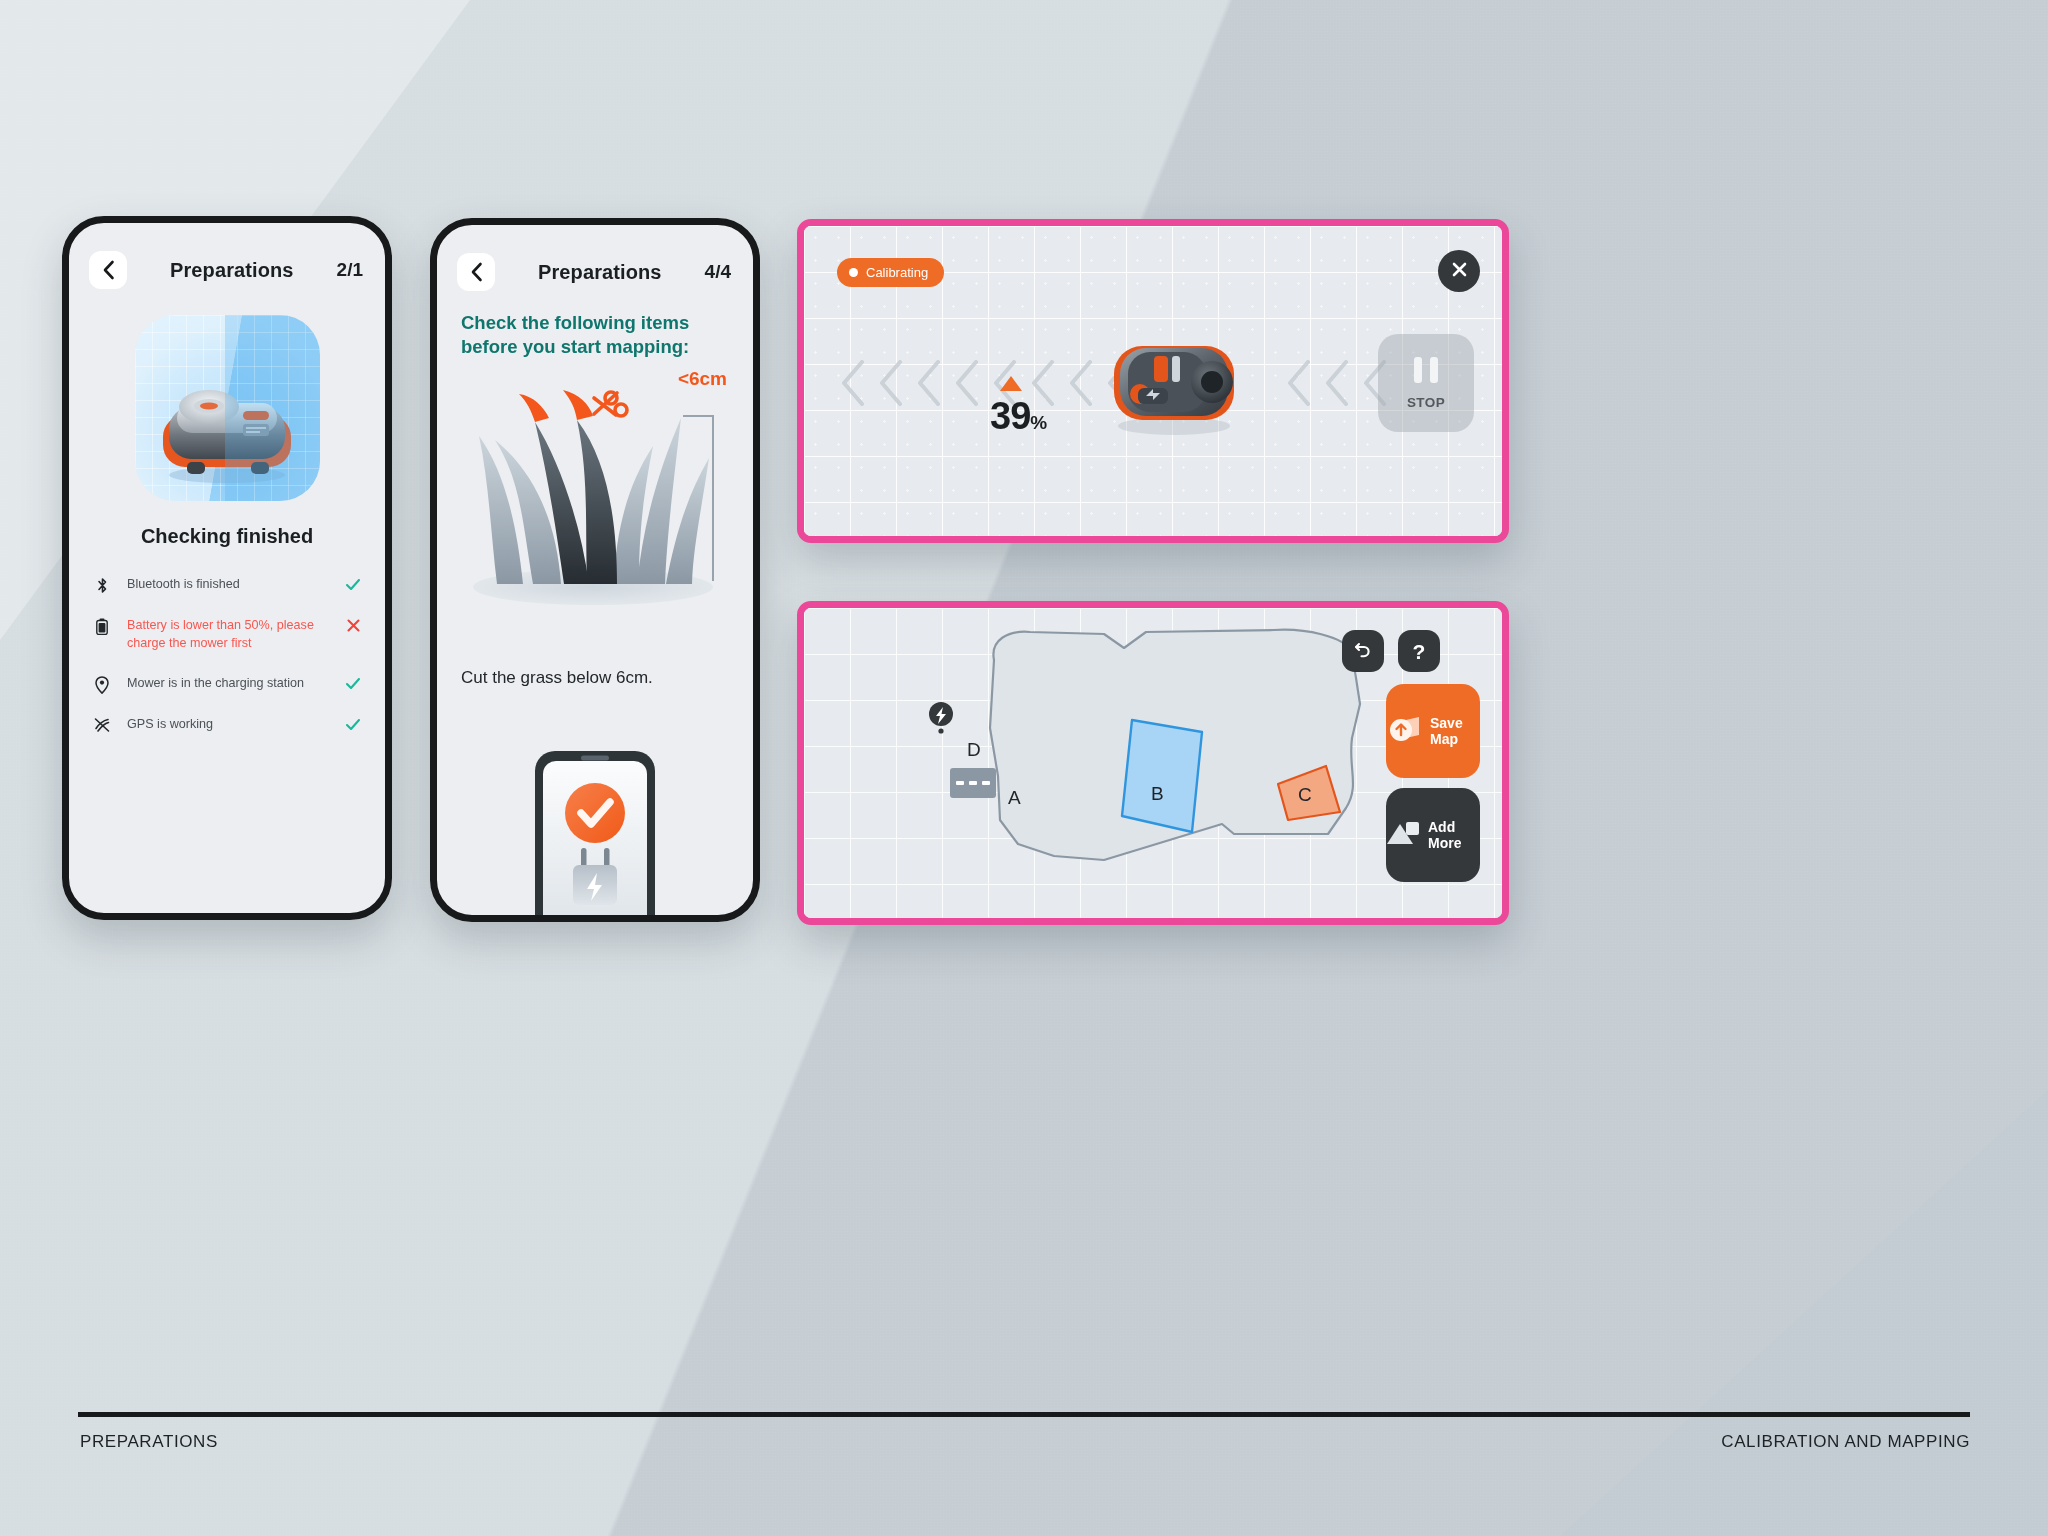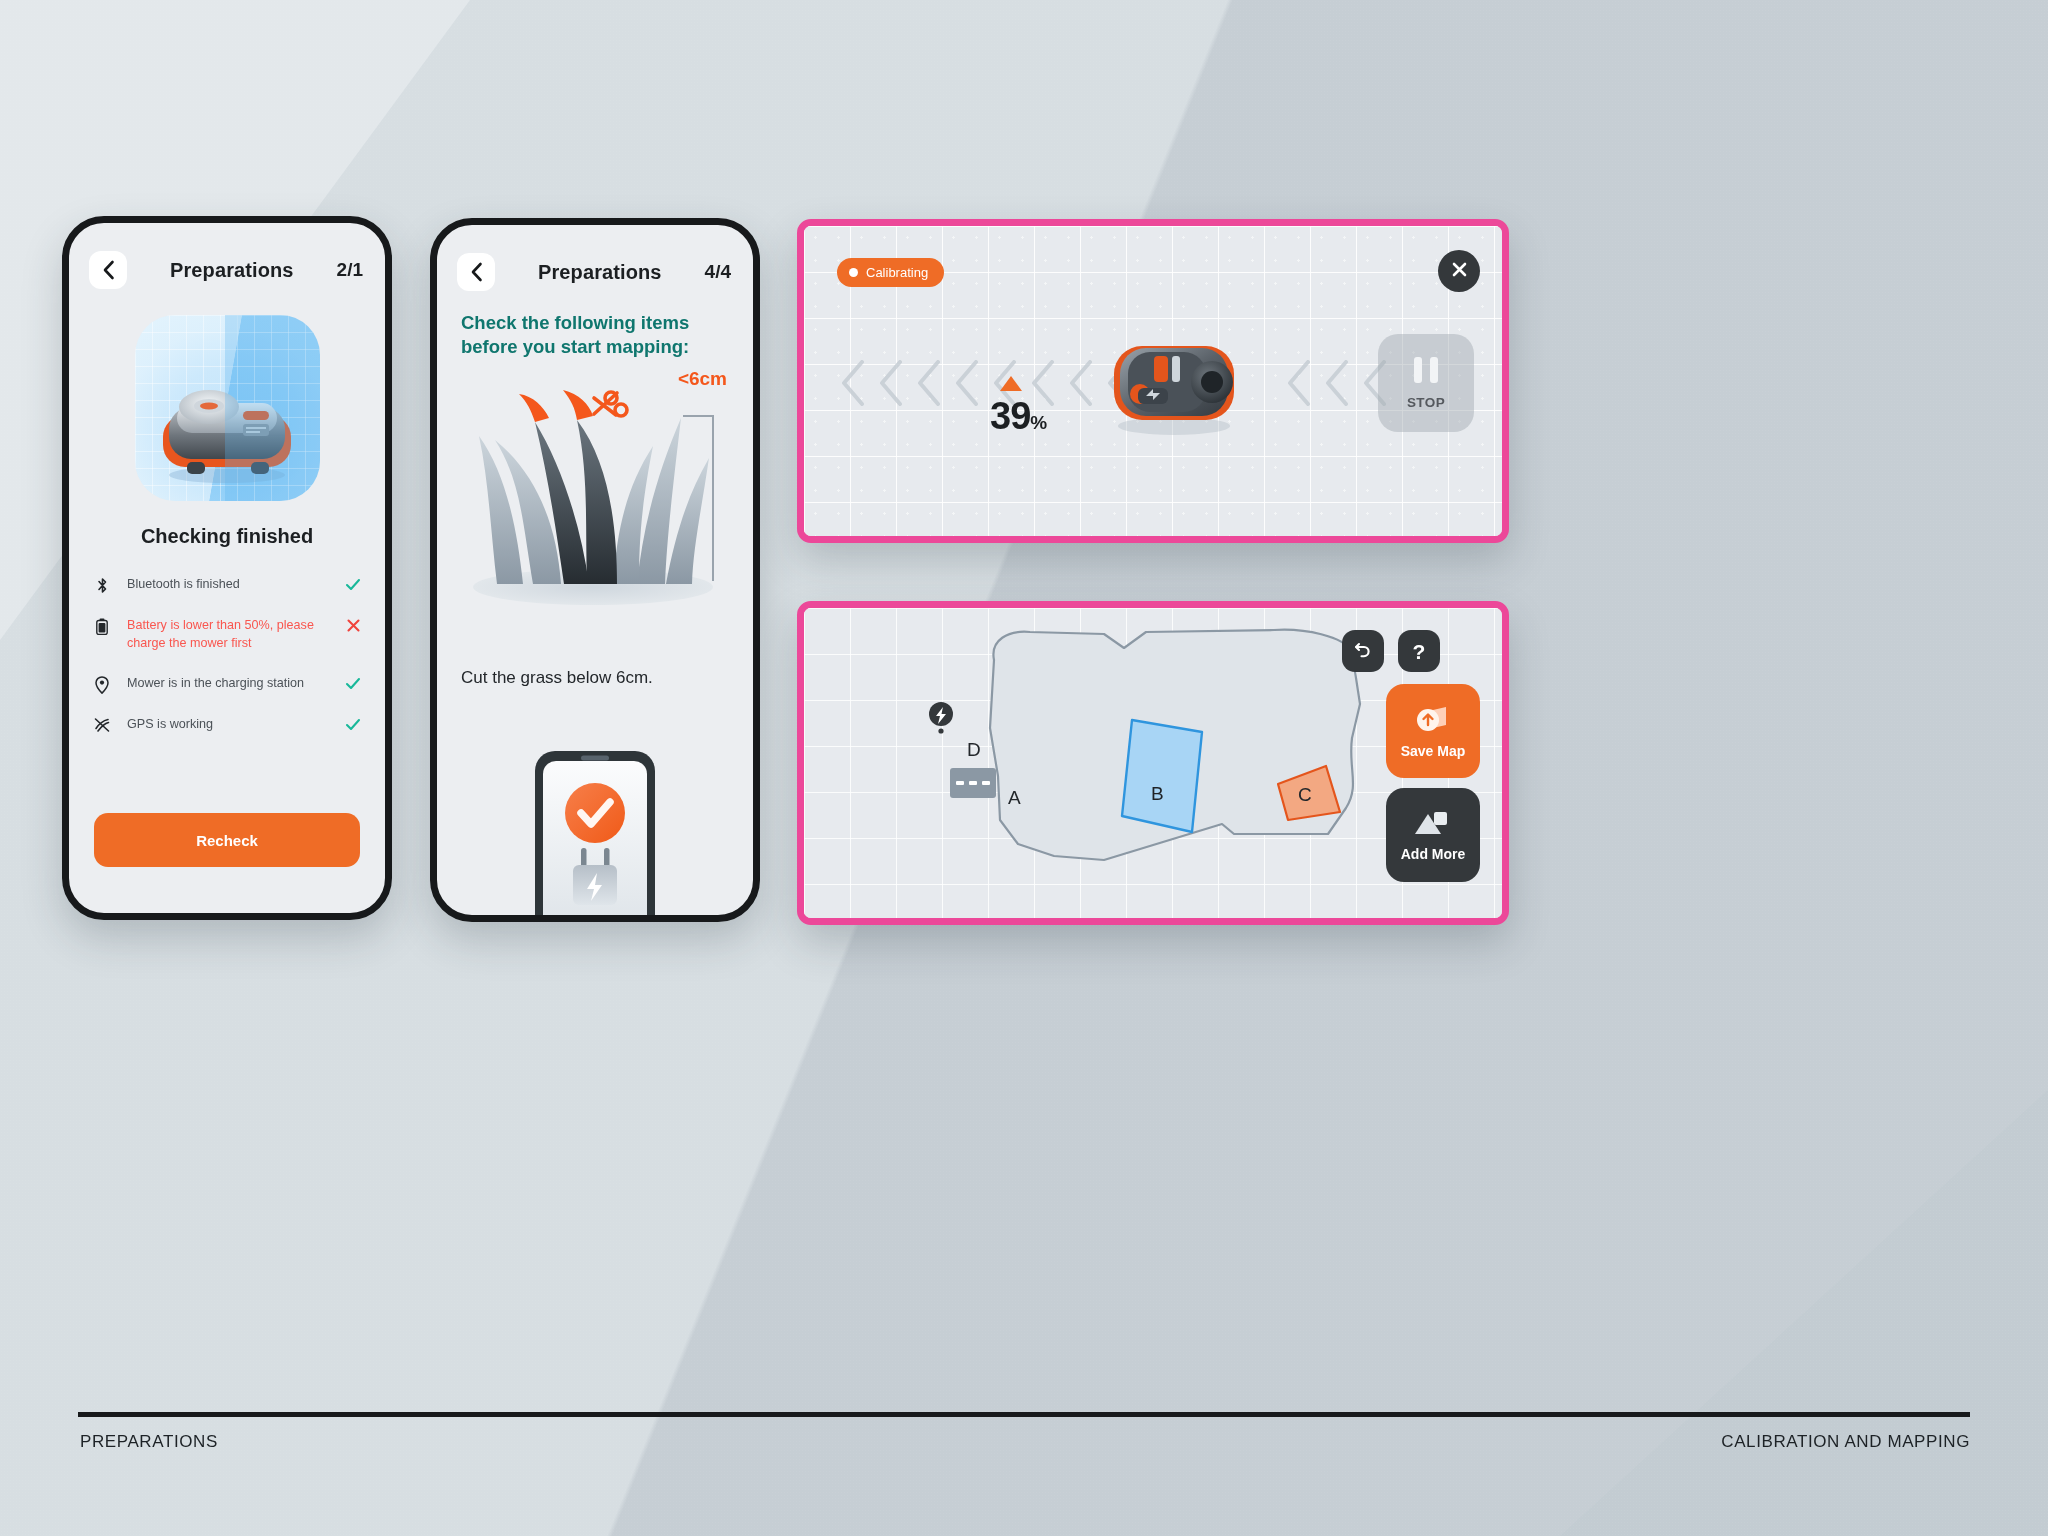--- a/index.html
+++ b/index.html
@@ -193,21 +193,21 @@
   .pct span { font-size:19px; font-weight:bold; }
   .arrow-up {
     position:absolute; left:196px; top:150px;
     width:0; height:0;
     border-left:11px solid transparent; border-right:11px solid transparent;
     border-bottom:15px solid #ef6c26;
   }
 
   .sq-btn {
     position:absolute; right:22px; width:94px; height:94px; border-radius:18px;
-    display:flex; flex-direction:column; align-items:center; justify-content:center;
+    display:flex; flex-direction:row; align-items:center; justify-content:center;
     gap:4px; color:#fff; font-size:14px; font-weight:bold;
   }
   #save-map-btn { top:76px; background:#ef6c26; }
   #add-more-btn { top:180px; background:#34383b; }
 
   .dock {
     position:absolute; left:146px; top:160px;
     width:46px; height:30px; background:#8b98a4; border-radius:3px;
     display:flex; align-items:center; justify-content:center; gap:5px;
   }
@@ -349,21 +349,20 @@
       <span class="txt">GPS is working</span>
       <span class="mark">
         <svg width="16" height="13" viewBox="0 0 16 13">
             <path d="M2 7 L6 11 L14 2" stroke="#18b89a" stroke-width="2.1" fill="none" stroke-linecap="round" stroke-linejoin="round"></path>
           </svg>
       </span>
     </div>
 
   </div>
 
-  <button class="recheck">Recheck</button>
 </div>
 
 <div class="phone" id="phone2">
 
   <div class="pheader">
     <div class="back-btn">
       <span>
         <svg width="13" height="20" viewBox="0 0 13 20" fill="none">
           <path d="M10.5 2 L3 10 L10.5 18" stroke="#17191b" stroke-width="2.6" stroke-linecap="round" stroke-linejoin="round"></path>
         </svg>

